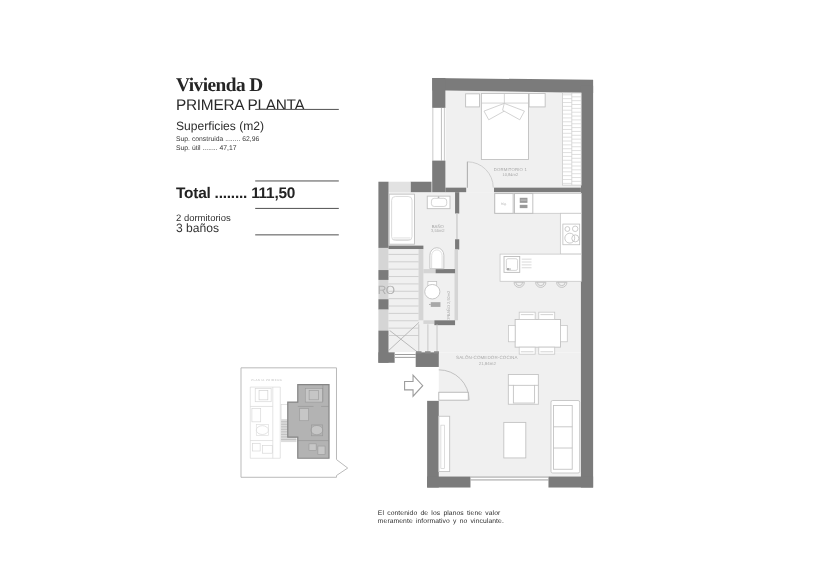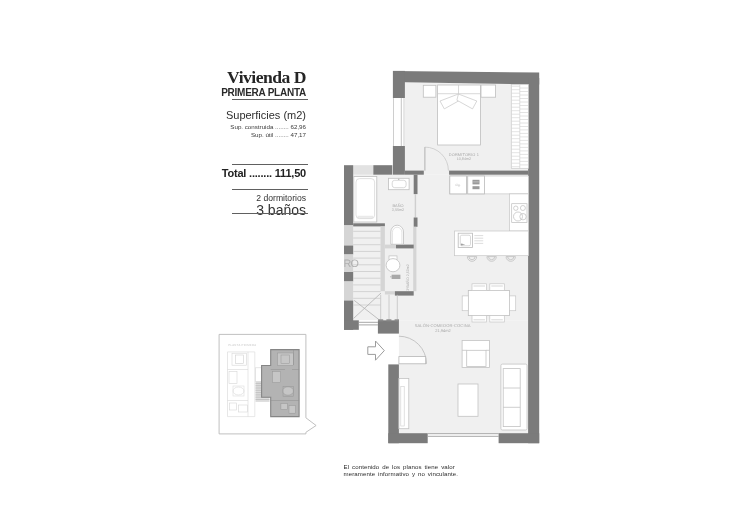--- a/index.html
+++ b/index.html
@@ -1,47 +1,47 @@
 <!DOCTYPE html>
 <html><head>
 <meta charset="utf-8">
 <style>
   html,body{margin:0;padding:0;background:#fff;width:756px;height:528px;overflow:hidden;}
   body{font-family:"Liberation Sans",sans-serif;position:relative;-webkit-font-smoothing:antialiased;}
   svg text{text-rendering:geometricPrecision;-webkit-font-smoothing:antialiased;}
   *{-webkit-font-smoothing:antialiased;}
   .abs{position:absolute;}
-  .r{text-align:right;}
+  .r{}
 </style>
 </head>
 <body>
 
 <div class="abs" style="left:160px;top:0;width:146px;">
 
   <div class="abs r" style="left:0;top:67px;width:146px;font-family:'Liberation Serif',serif;font-size:17.6px;font-weight:bold;color:#252525;letter-spacing:-0.5px;">Vivienda&nbsp;D</div>
 
-  <div class="abs r" style="left:0;top:87px;width:146px;font-size:10px;font-weight:bold;color:#2a2a2a;letter-spacing:-0.25px;">PRIMERA PLANTA</div>
+  <div class="abs r" style="left:0;top:87px;width:146px;font-size:14px;font-weight:normal;color:#2a2a2a;letter-spacing:-0.25px;">PRIMERA PLANTA</div>
 
   <div class="abs" style="left:71.5px;top:99.2px;width:76px;height:1px;background:#606060;"></div>
 
   <div class="abs r" style="left:0;top:109.3px;width:146px;font-size:11px;color:#2e2e2e;">Superficies (m2)</div>
 
   <div class="abs r" style="left:0;top:123.4px;width:146px;font-size:6.2px;color:#3a3a3a;">Sup. construida ........ 62,96</div>
 
   <div class="abs r" style="left:0;top:131.4px;width:146px;font-size:6.2px;color:#3a3a3a;">Sup. útil ........ 47,17</div>
 
   <div class="abs" style="left:71.5px;top:163.8px;width:76px;height:1px;background:#606060;"></div>
 
-  <div class="abs r" style="left:0;top:167.4px;width:146px;font-size:11px;font-weight:bold;color:#222;letter-spacing:-0.2px;">Total ........ 111,50</div>
+  <div class="abs r" style="left:0;top:167.4px;width:146px;font-size:14px;font-weight:bold;color:#222;letter-spacing:-0.2px;">Total ........ 111,50</div>
 
   <div class="abs" style="left:71.5px;top:188.8px;width:76px;height:1px;background:#606060;"></div>
 
   <div class="abs r" style="left:0;top:193.3px;width:146px;font-size:8.6px;color:#333;">2 dormitorios</div>
 
-  <div class="abs r" style="left:0;top:201.6px;width:146px;font-size:14px;color:#333;">3 baños</div>
+  <div class="abs r" style="left:0;top:201.6px;width:146px;font-size:11px;color:#333;">3 baños</div>
 
   <div class="abs" style="left:71.5px;top:213.4px;width:76px;height:1px;background:#606060;"></div>
 </div>
 
 <div class="abs" style="left:343.5px;top:462.6px;width:116px;font-size:6.1px;color:#2c2c2c;line-height:7px;letter-spacing:0.1px;word-spacing:1.1px;">El contenido de los planos tiene valor meramente informativo y no vinculante.</div>
 
 <svg class="abs" style="left:0;top:0;" width="756" height="528" viewBox="0 0 756 528">
   <g shape-rendering="auto">
 
   <polygon points="404.9,82.3 528.1,84.3 528.1,174.7 404.9,174.7" fill="#f0f0f0"></polygon>

